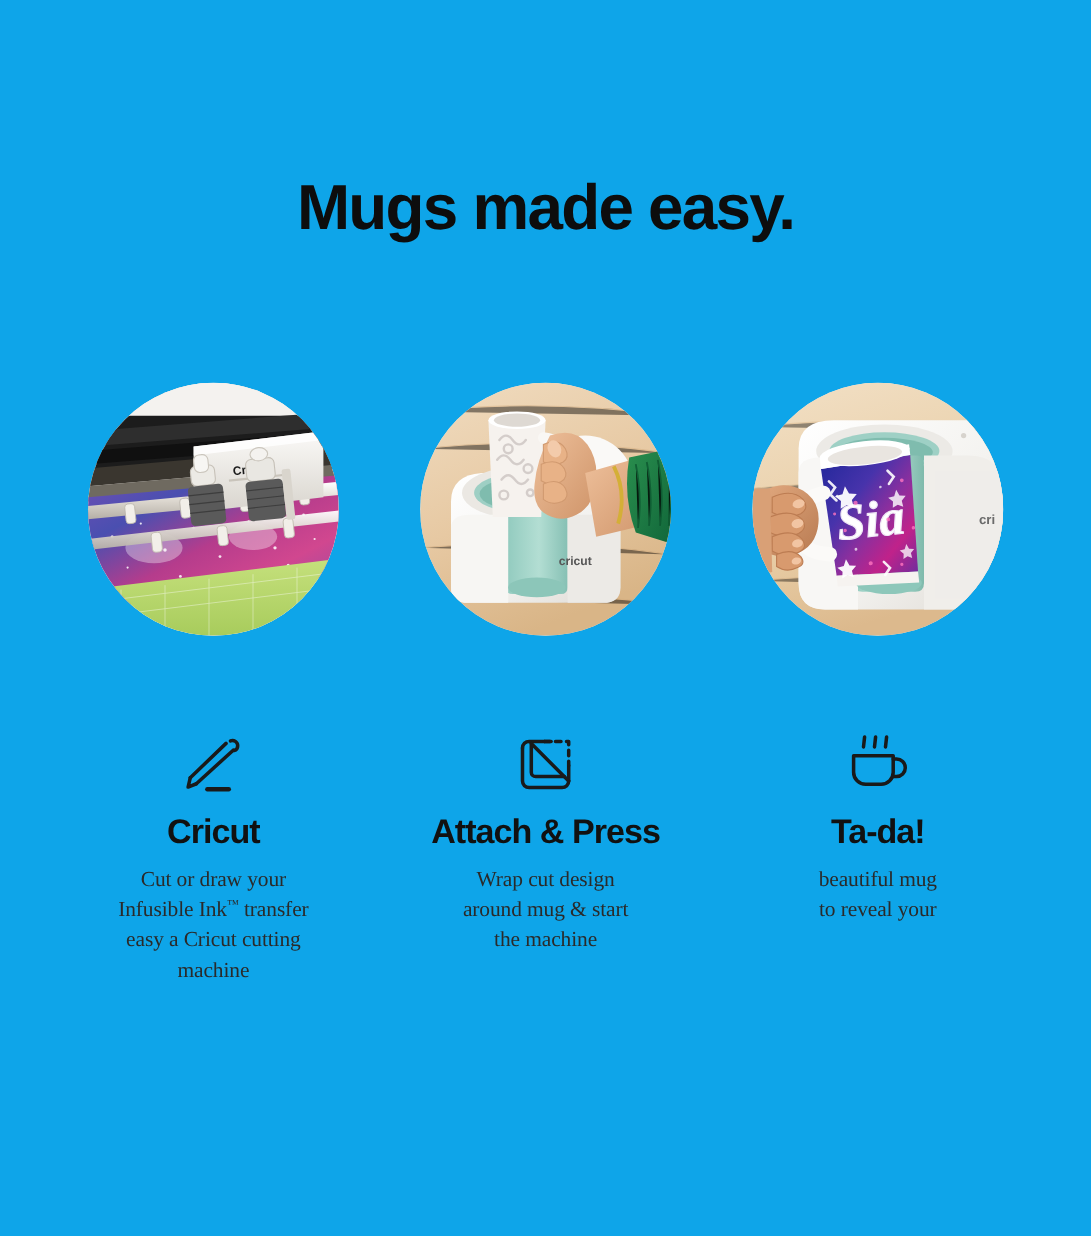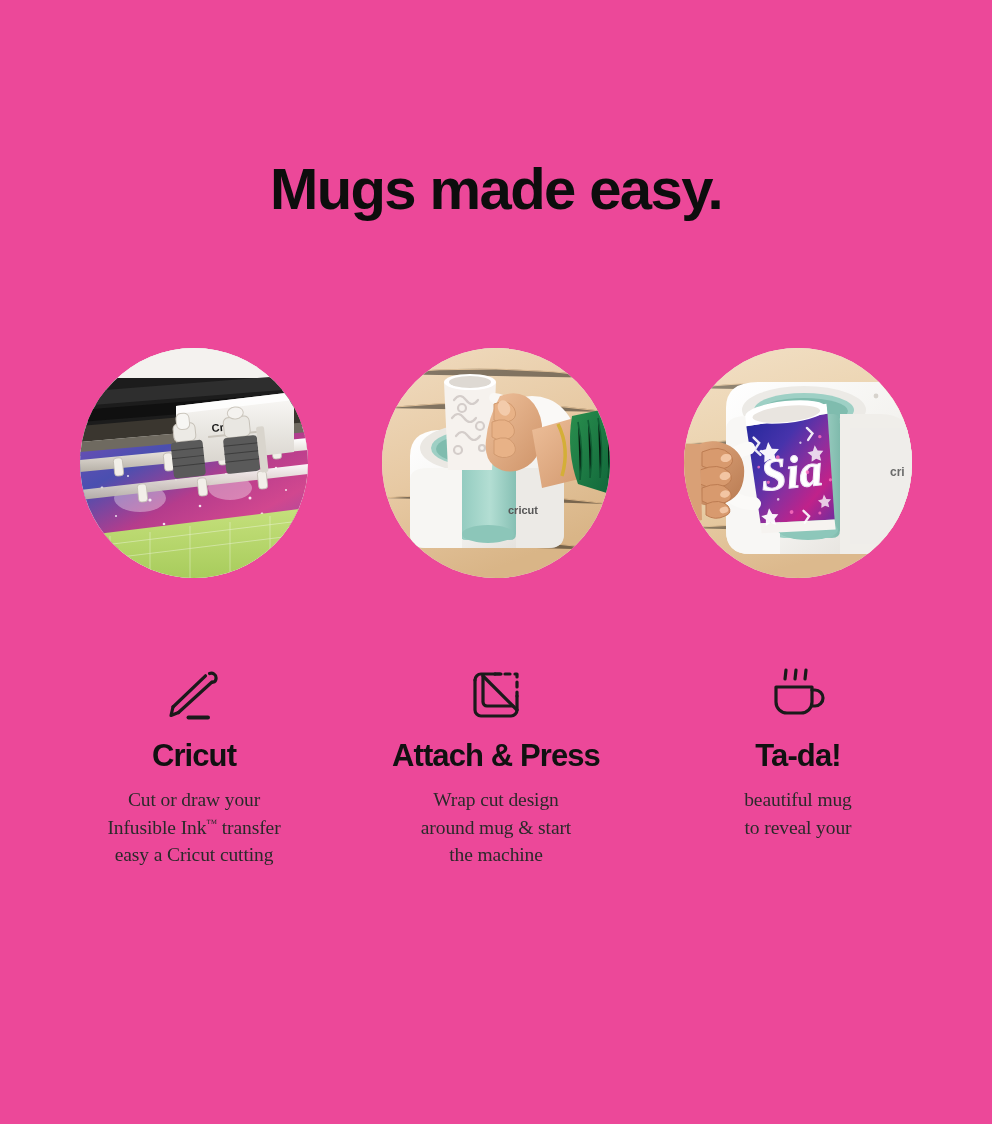--- a/index.html
+++ b/index.html
@@ -16,21 +16,21 @@
     color:#1a1a1a;
     -webkit-font-smoothing:antialiased;
     position:relative;
     overflow:hidden;
   }
 
   .page {
     width:992px;
     height:1124px;
     position:relative;
-    background:#ec4899;
+    background:#0ea5e9;
   }
 
   
   .headline-wrap {
     position:absolute;
     top:158px;
     left:0;
     width:992px;
     text-align:center;
   }
@@ -246,20 +246,21 @@
           <path d="M9.0 41.0 L7.0 49.5 L14.5 46.5"></path>
           <path d="M24.5 51.5 H44.0" stroke-width="4"></path>
         </svg>
       </div>
 
       <div class="step-title">Cricut</div>
       <div class="step-body">
         <span class="nowrap-line">Cut or draw your</span>
         <span class="nowrap-line"><span>Infusible Ink<sup>™</sup> transfer</span></span>
         <span class="nowrap-line">easy a Cricut cutting</span>
+        <span class="nowrap-line">machine</span>
       </div>
     </div>
 
     <div class="col">
 
       <div class="photo">
         <svg viewBox="0 0 228 230" preserveAspectRatio="xMidYMid slice">
           <defs>
             <linearGradient id="woodg2" x1="0" y1="0" x2="0.4" y2="1">
               <stop offset="0%" stop-color="#f0dcc0"></stop>

